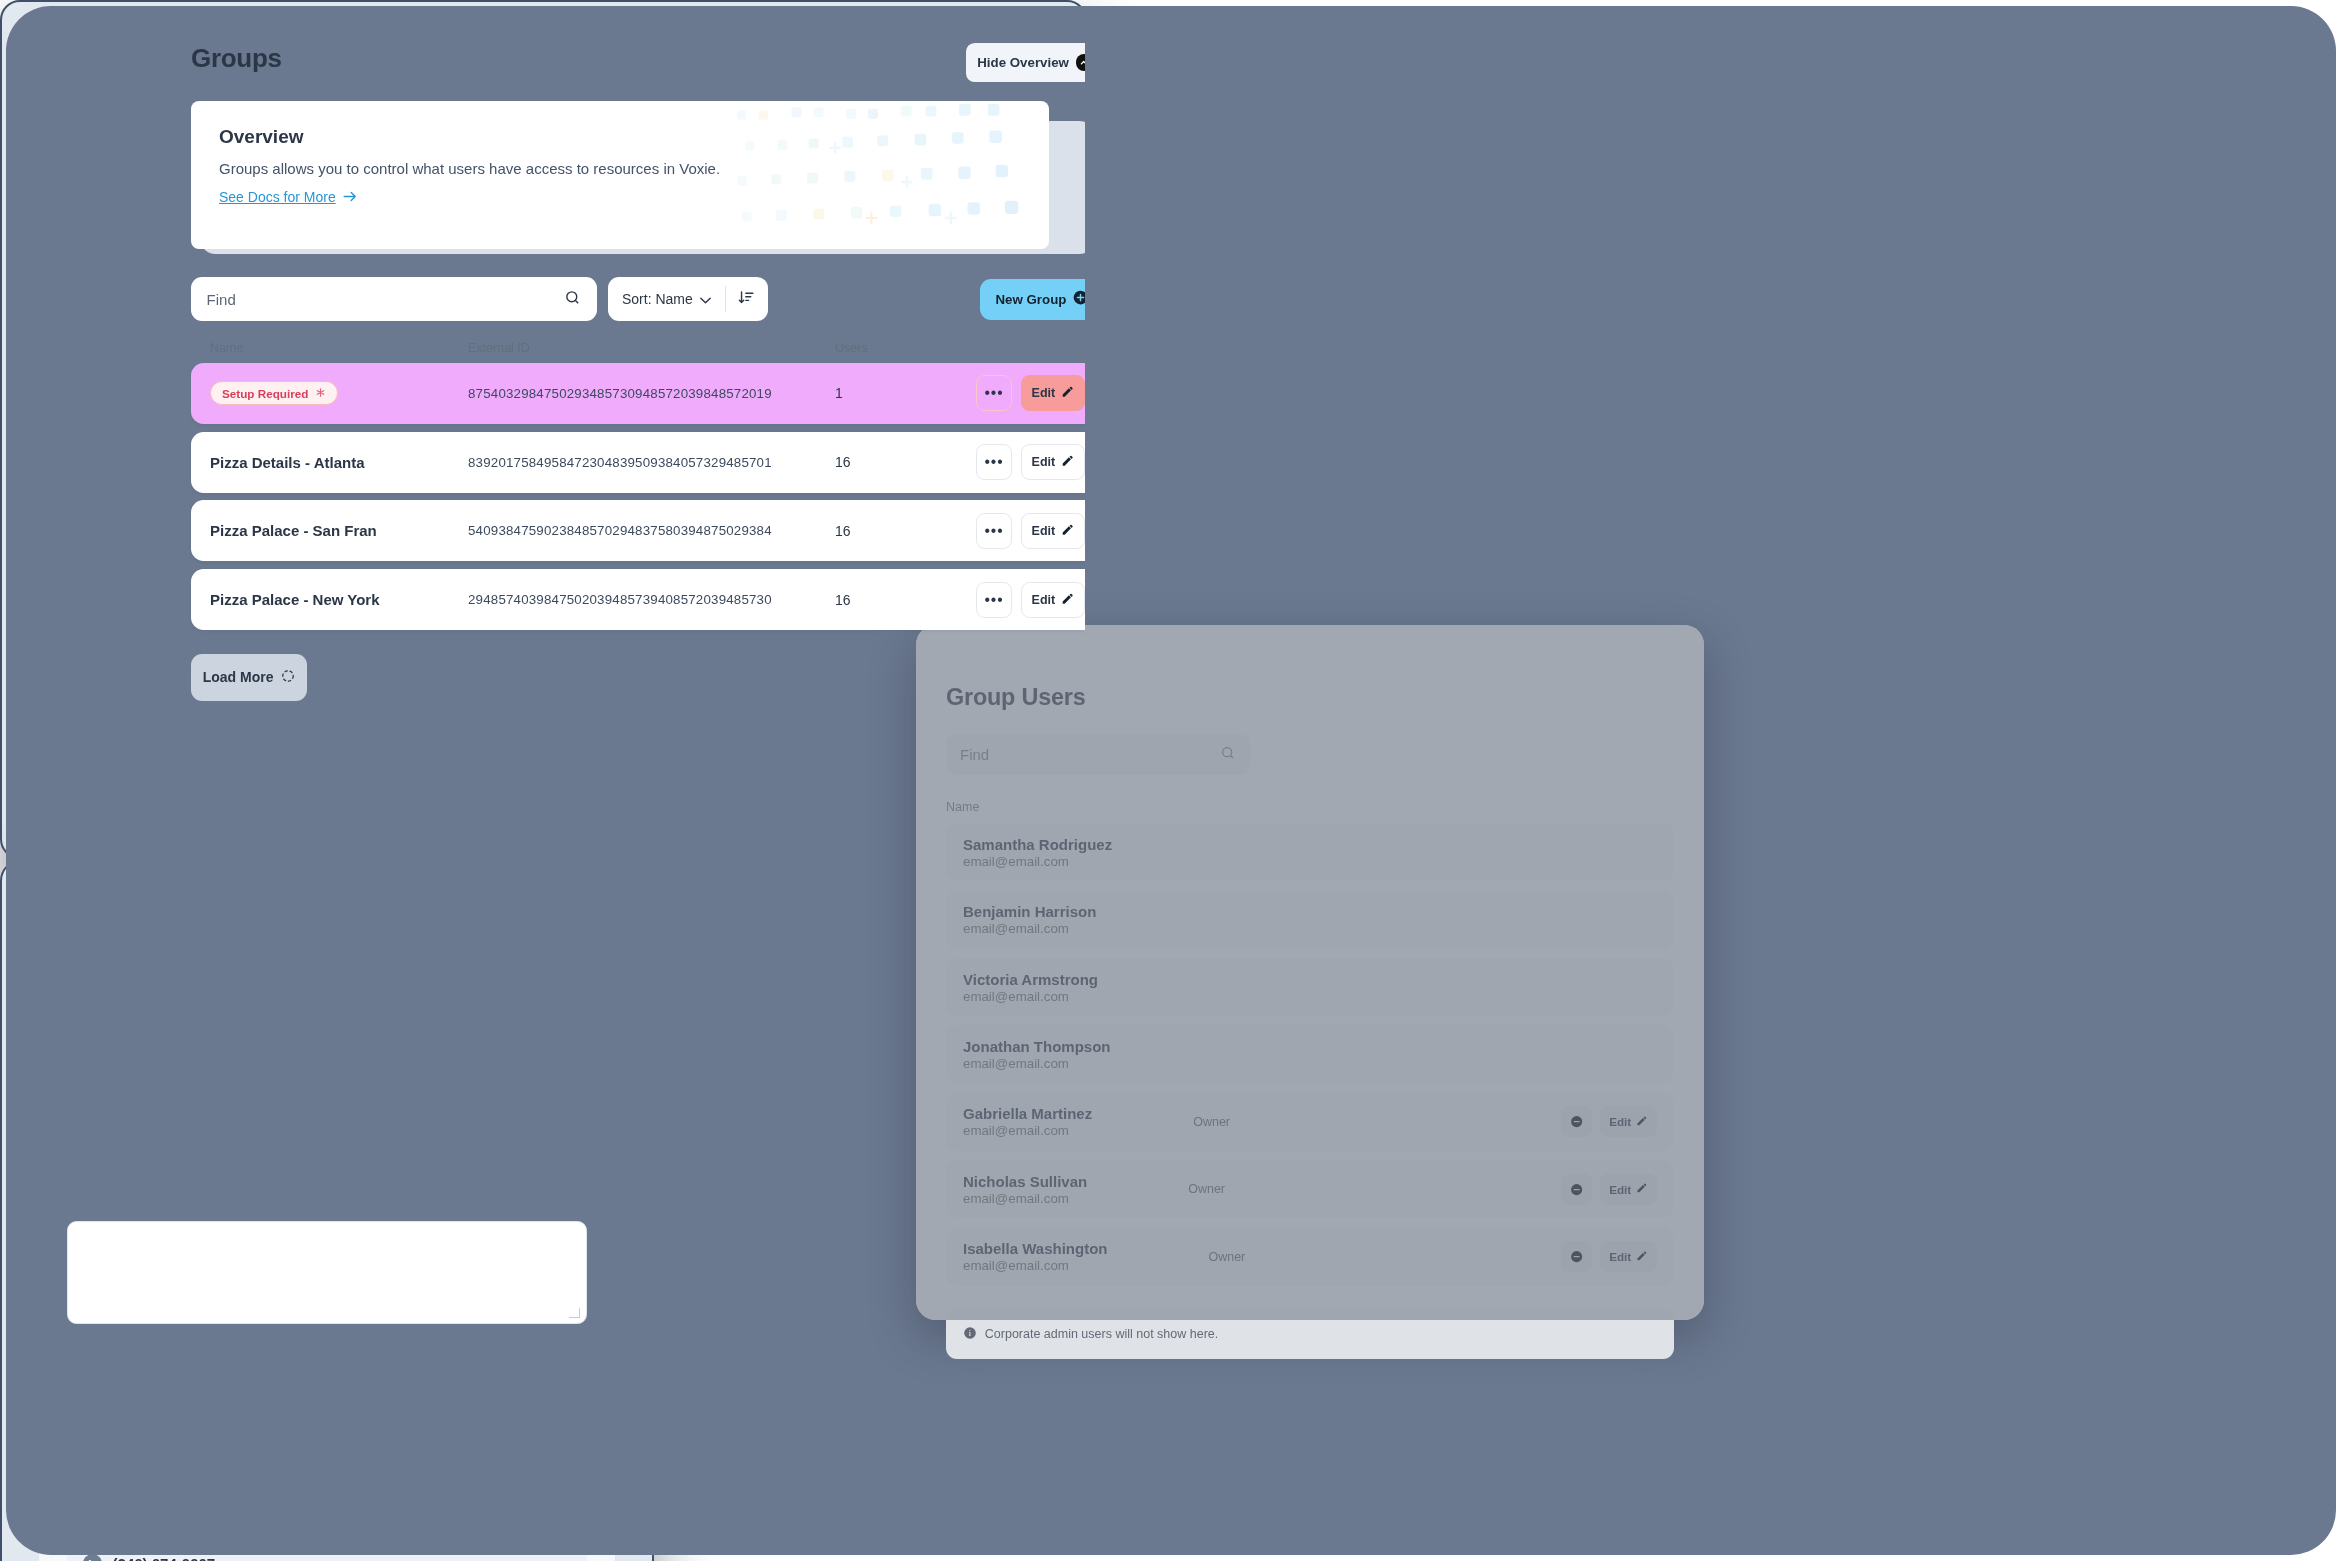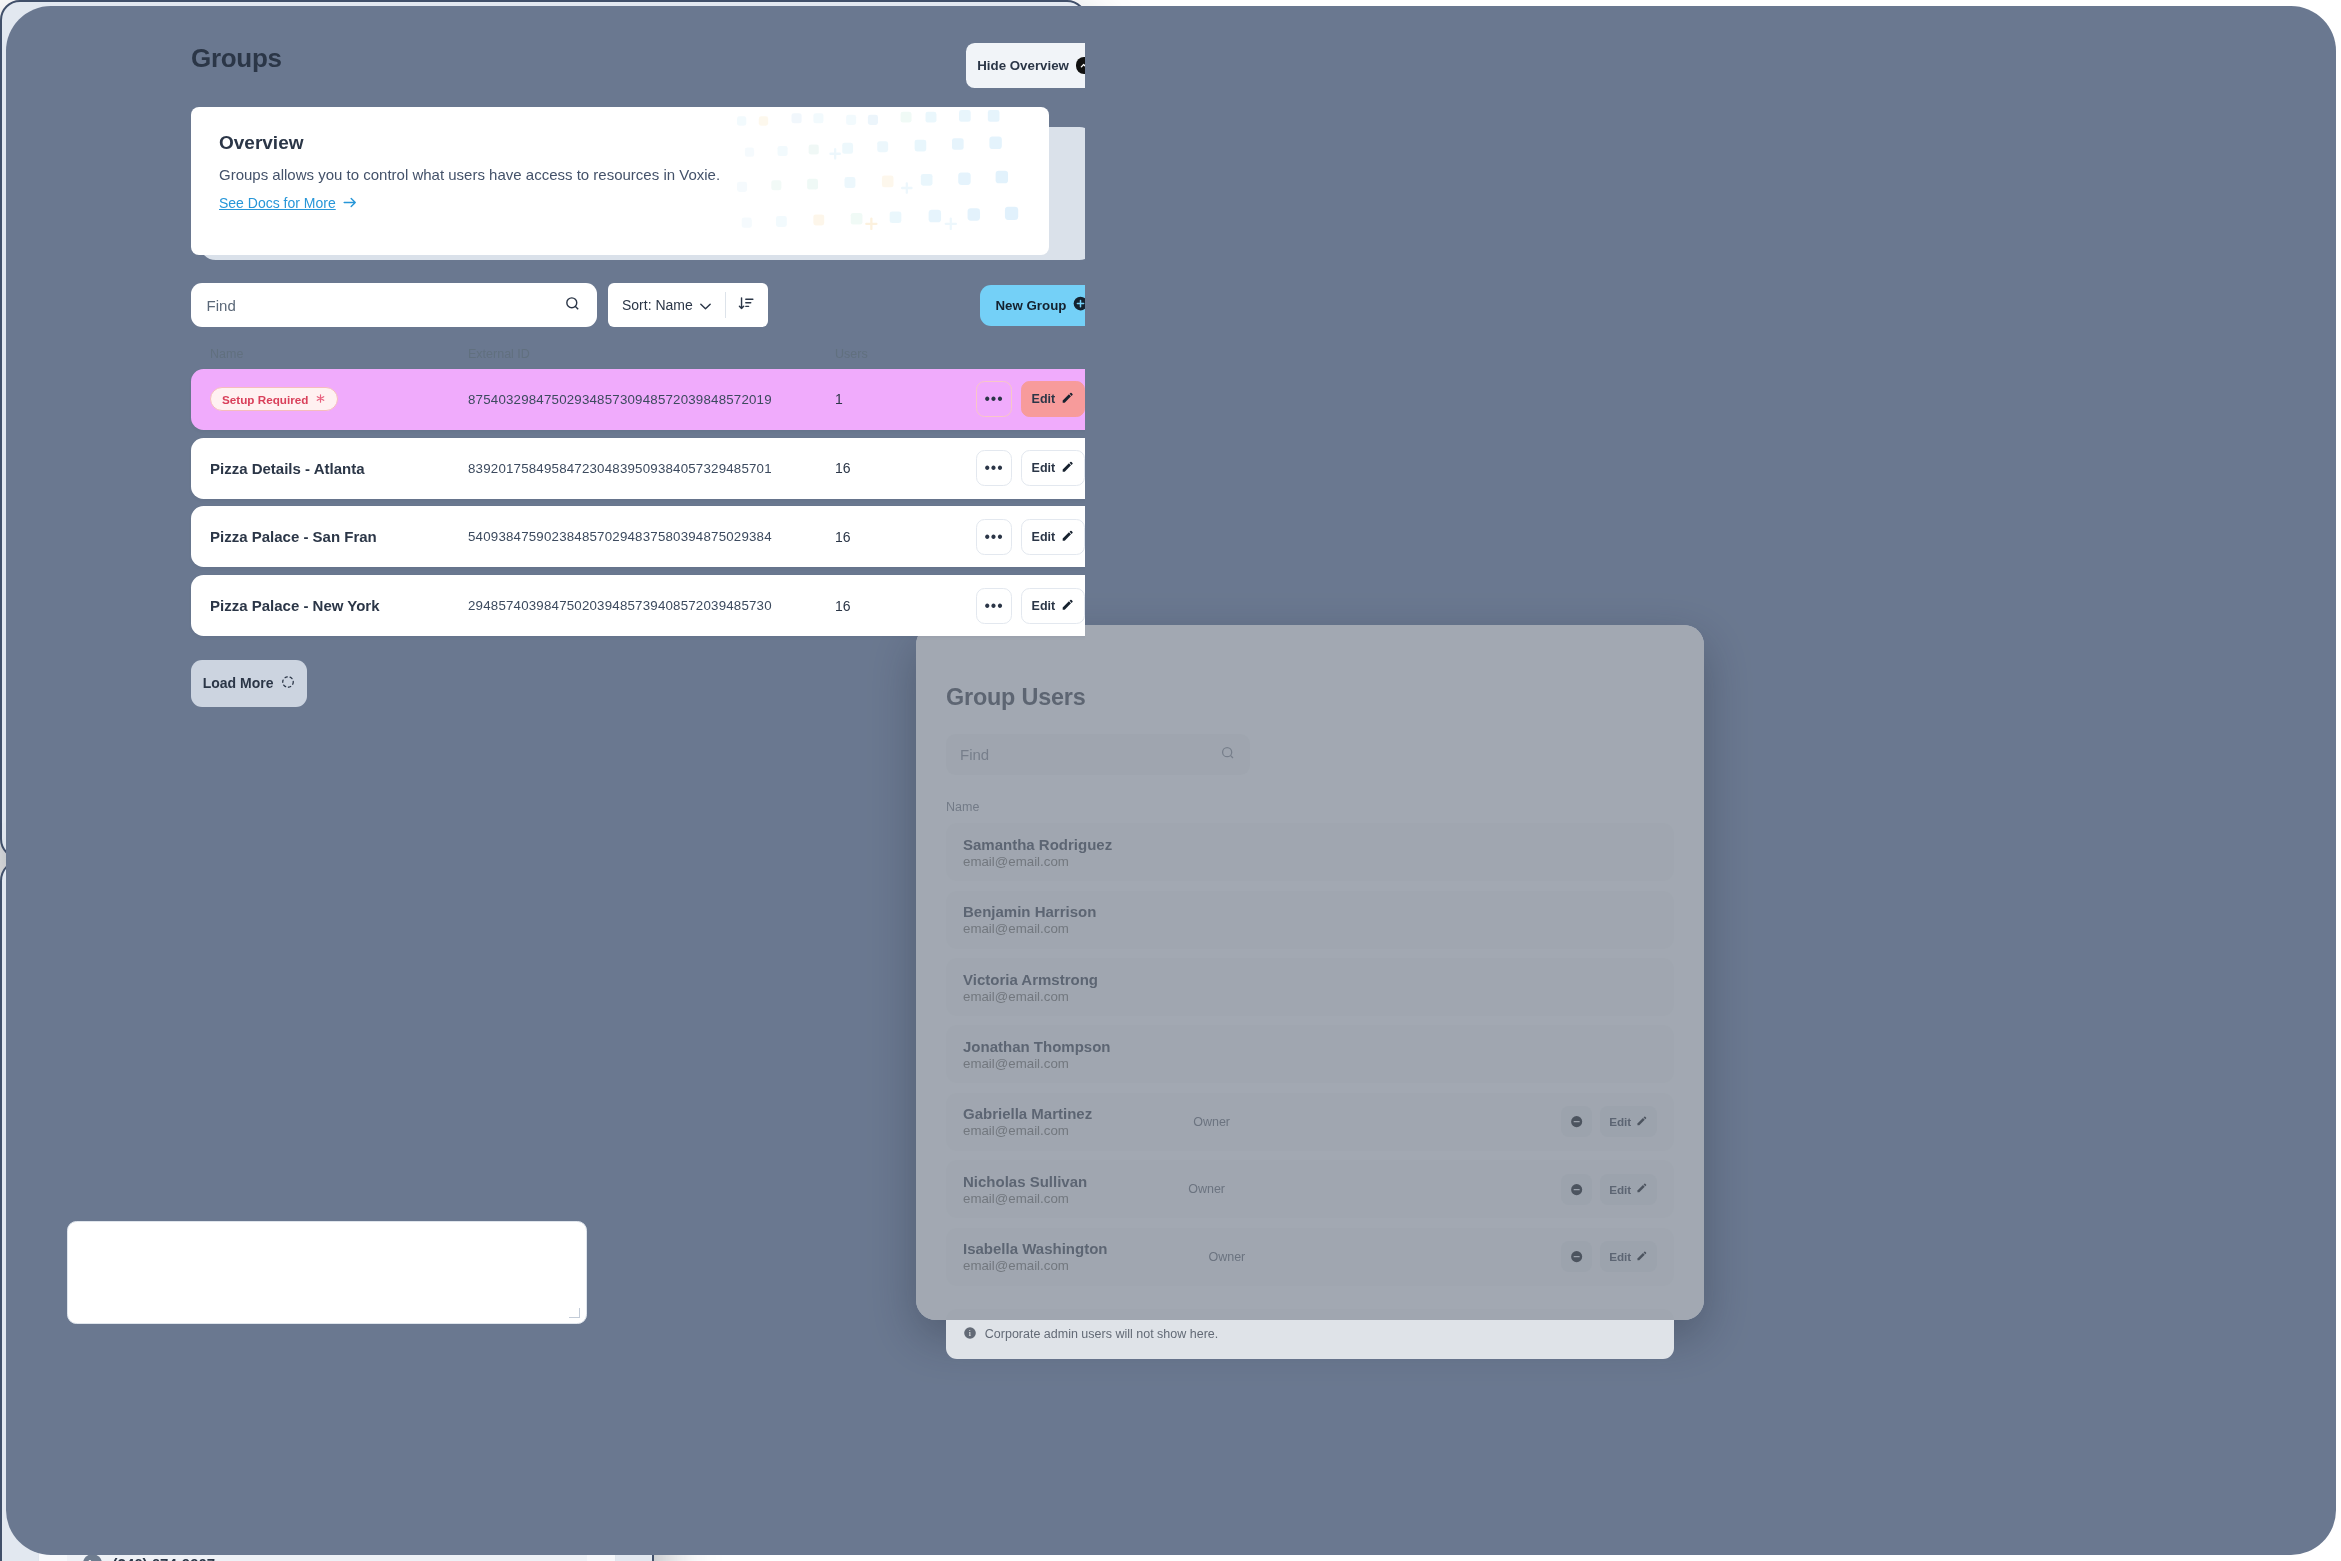--- a/index.html
+++ b/index.html
@@ -100,21 +100,21 @@
     height: 27px; font-size: 14px; color: #5a6878;
   }
   .side-item.active { color: #2796d8; font-weight: 500; }
   .side-ico { width: 15px; height: 15px; flex: none; display:block; }
 
   .gp-main { flex: 1; padding: 41px 36px 0 20px; position: relative; }
   .gp-head { display: flex; align-items: flex-start; }
   .gp-title { font-size: 26px; font-weight: 700; color: #2b3647; letter-spacing:-0.3px; }
   .hide-overview {
     margin-left: auto; background: #f1f4f8; border-radius: 8.6px;
-    height: 45px; padding: 0 11.7px; display:flex; align-items:center; gap:7px;
+    height: 39px; padding: 0 11.7px; display:flex; align-items:center; gap:7px;
     font-size: 13.3px; font-weight: 600; color:#2b3647;
   }
   .chev-circle{width:16.4px;height:16.4px;border-radius:50%;background:#111;display:flex;align-items:center;justify-content:center;}
 
   
   .ov-wrap { position: relative; margin-top: 19px; height: 156px; }
   .ov-shadow2 { position:absolute; left:17px; right:17px; top:28px; height:125px; background:#ccd4e0; border-radius:15.6px;}
   .ov-shadow1 { position:absolute; left:9.4px; right:9.4px; top:20px; height:133px; background:#dae1ea; border-radius:15.6px;}
   .ov-card {
     position: absolute; left:0; right:55px; top:0; height: 148px;
@@ -126,21 +126,21 @@
   .ov-text { margin-top: 11.7px; font-size: 15px; color:#44526a;}
   .ov-link { margin-top: 12.5px; font-size: 14px; color:#2796d8; text-decoration: underline; display:inline-flex; gap:7px; align-items:center;}
 
   
   .gp-tools { margin-top: 20px; display:flex; align-items:center; gap:11px;}
   .find-box {
     width: 406px; height: 44px; background:#fff; border-radius: 11px;
     display:flex; align-items:center; padding: 0 15.6px; justify-content:space-between;
     font-size: 15px; color:#5b6878;
   }
-  .sort-box { height:44px; background:#fff; border-radius:6px; display:flex; align-items:center;}
+  .sort-box { height:44px; background:#fff; border-radius:11px; display:flex; align-items:center;}
   .sort-label{ padding:0 14px; font-size:14px; color:#2b3647; display:flex; align-items:center; gap:7px;}
   .sort-div{ width:0.8px; height:26.5px; background:#dde3ea;}
   .sort-dir{ padding:0 12.5px; display:flex; align-items:center;}
   .new-group-btn {
     margin-left:auto; background:#74d0f7; border-radius:11px; height:41px;
     padding:0 15.6px; display:flex; align-items:center; gap:7px;
     font-size:13.3px; font-weight:600; color:#14212e;
   }
 
   .tbl-head { margin-top: 20px; display:flex; font-size:12.5px; color:#61707f; padding: 0 19px;}

